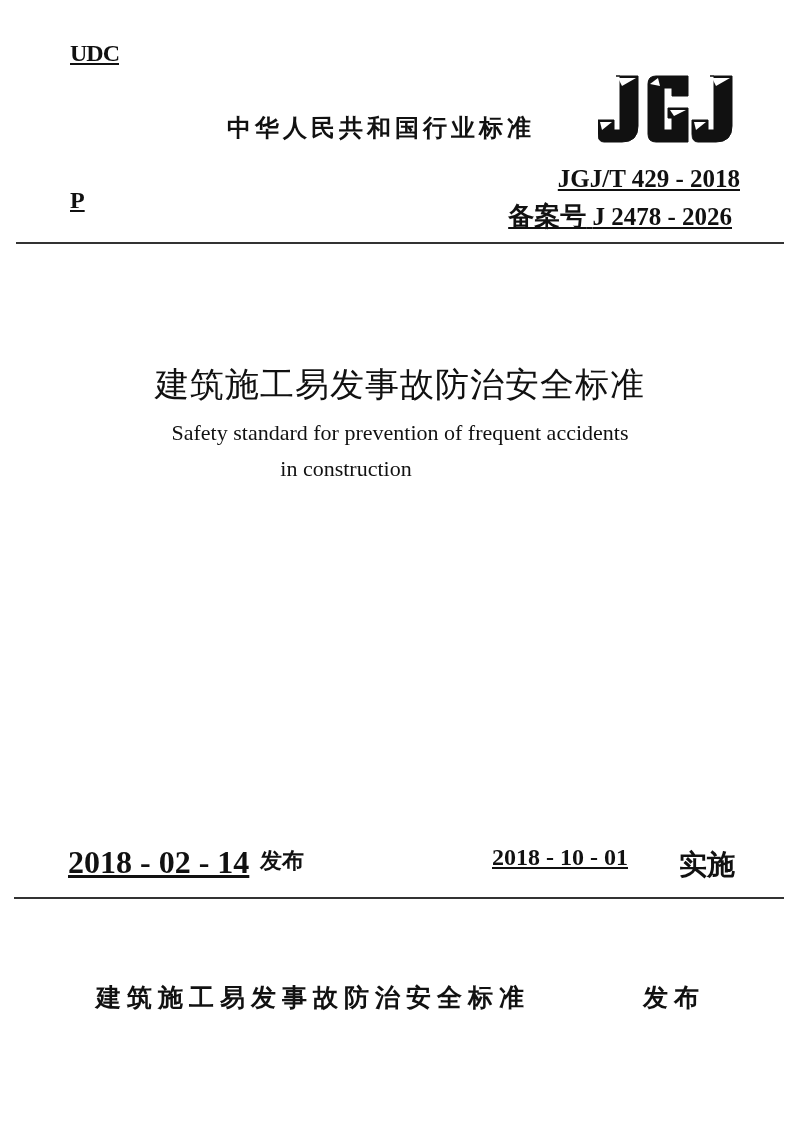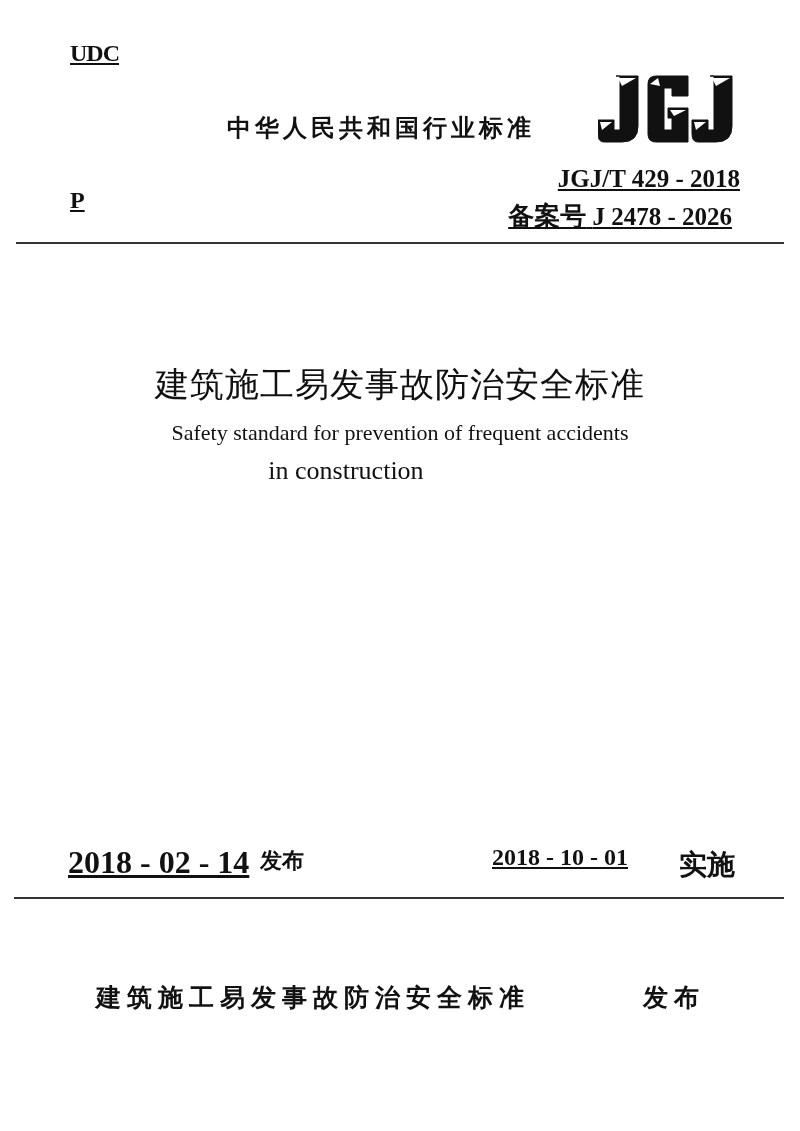--- a/index.html
+++ b/index.html
@@ -19,21 +19,21 @@
     #std-number { right: 60px; top: 165px; font-size: 25px; }
     #record-number { right: 68px; top: 199px; font-size: 25px; }
     #record-number .cn { font-family: "DejaVu Sans", sans-serif; font-weight: bold; font-size: 26px; }
 
     .rule { position: absolute; height: 2px; background: #333333; }
     #rule-top { left: 16px; top: 242px; width: 768px; }
     #rule-bottom { left: 14px; top: 897px; width: 770px; }
 
     #title-cn { left: 0; width: 800px; top: 356px; text-align: center; font-size: 34px; letter-spacing: 1px; font-family: "DejaVu Serif", "Liberation Serif", serif; margin-top: 6px; }
     #title-en-1 { left: 0; width: 800px; top: 420px; text-align: center; font-size: 22px; }
-    #title-en-2 { left: 0; width: 692px; top: 456px; text-align: center; font-size: 26px; }
+    #title-en-2 { left: 0; width: 692px; top: 456px; text-align: center; font-size: 22px; }
 
     #issue-date { left: 68px; top: 844px; font-size: 32px; }
     #issue-label { left: 260px; top: 846px; font-size: 22px; font-weight: bold; }
     #impl-date { left: 492px; top: 844px; font-size: 24px; }
     #impl-label { left: 679px; top: 846px; font-size: 28px; font-weight: bold; }
 
     #publisher { left: 96px; top: 981px; font-size: 25px; letter-spacing: 6px; font-weight: bold; }
     #publisher-action { left: 643px; top: 981px; font-size: 25px; letter-spacing: 6px; font-weight: bold; }
   </style>
 </head>

